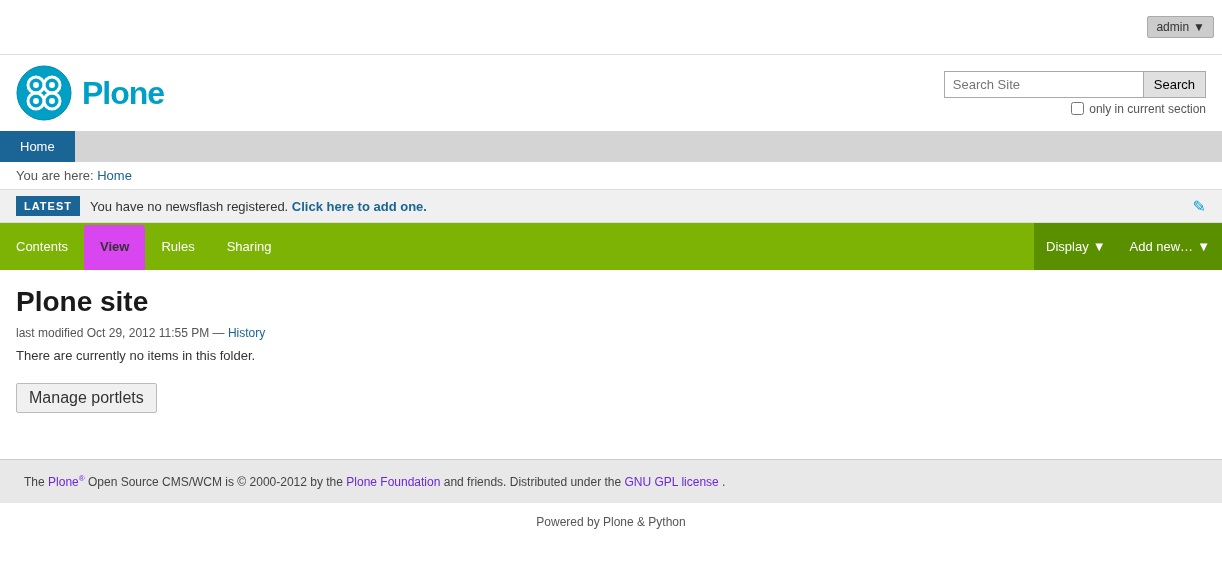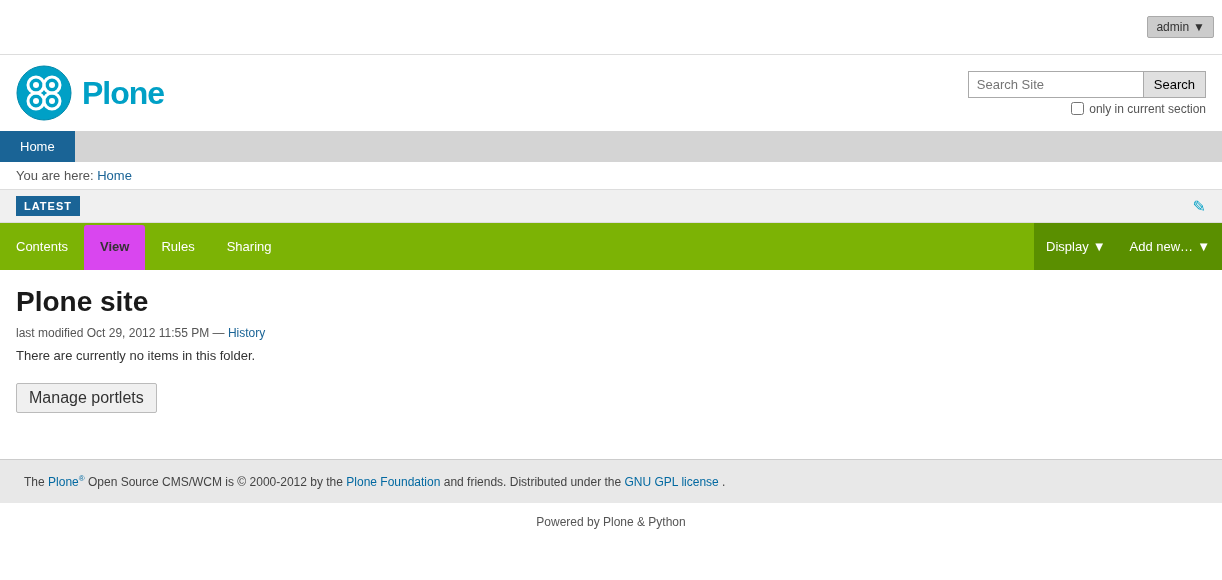--- a/index.html
+++ b/index.html
@@ -57,21 +57,21 @@
     }
     #search-row {
       display: flex;
       align-items: center;
       gap: 0;
     }
     #search-input {
       border: 1px solid #aaa;
       padding: 5px 8px;
       font-size: 13px;
-      width: 176px;
+      width: 200px;
       color: #999;
     }
     #search-button {
       background: #e0e0e0;
       border: 1px solid #aaa;
       border-left: none;
       padding: 5px 10px;
       font-size: 13px;
       cursor: pointer;
     }
@@ -232,21 +232,21 @@
     
     #footer-main {
       margin-top: 30px;
       background: #e8e8e8;
       border-top: 1px solid #ccc;
       padding: 14px 24px;
       font-size: 12px;
       color: #444;
     }
     #footer-main a {
-      color: #0369a1;
+      color: #6d28d9;
       text-decoration: none;
     }
     sup { font-size: 8px; }
     #footer-bottom {
       text-align: center;
       padding: 12px;
       font-size: 12px;
       color: #555;
     }
     #footer-links {
@@ -305,20 +305,24 @@
   <span id="nav-home">Home</span>
 </div>
 
 <div id="breadcrumb">
   <span>You are here:</span>
   <a href="#">Home</a>
 </div>
 
 <div id="latest-bar">
   <span id="latest-label">LATEST</span>
+  <span id="latest-text">
+    <span>You have no newsflash registered.</span>
+    <a href="#">Click here to add one.</a>
+  </span>
   <span id="edit-icon">✎</span>
 </div>
 
 <div id="content-tabs-bar">
   <div id="content-tabs">
     <span class="tab-item">Contents</span>
     <span class="tab-item active">View</span>
     <span class="tab-item">Rules</span>
     <span class="tab-item">Sharing</span>
   </div>

